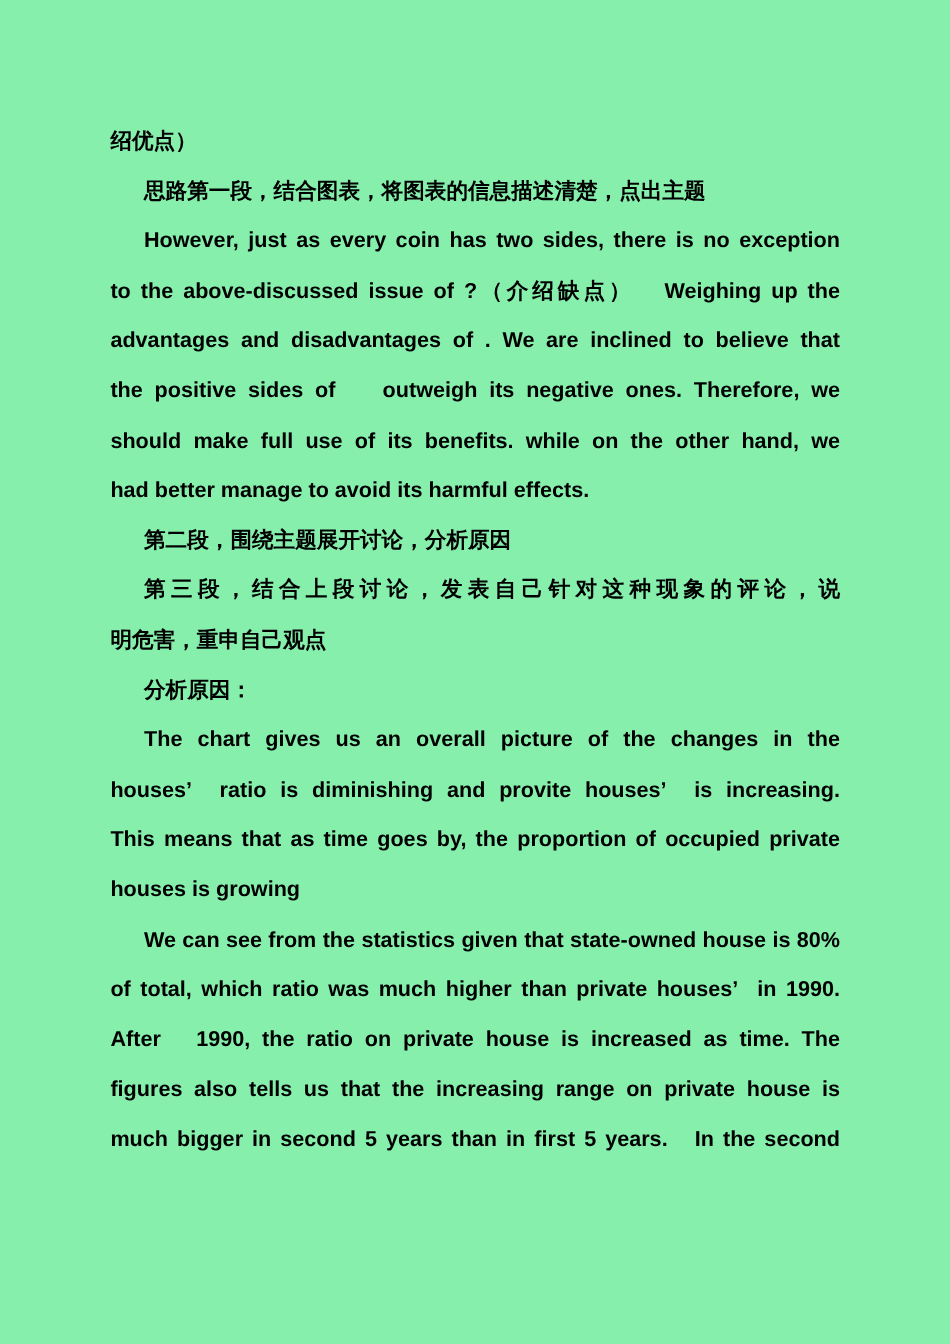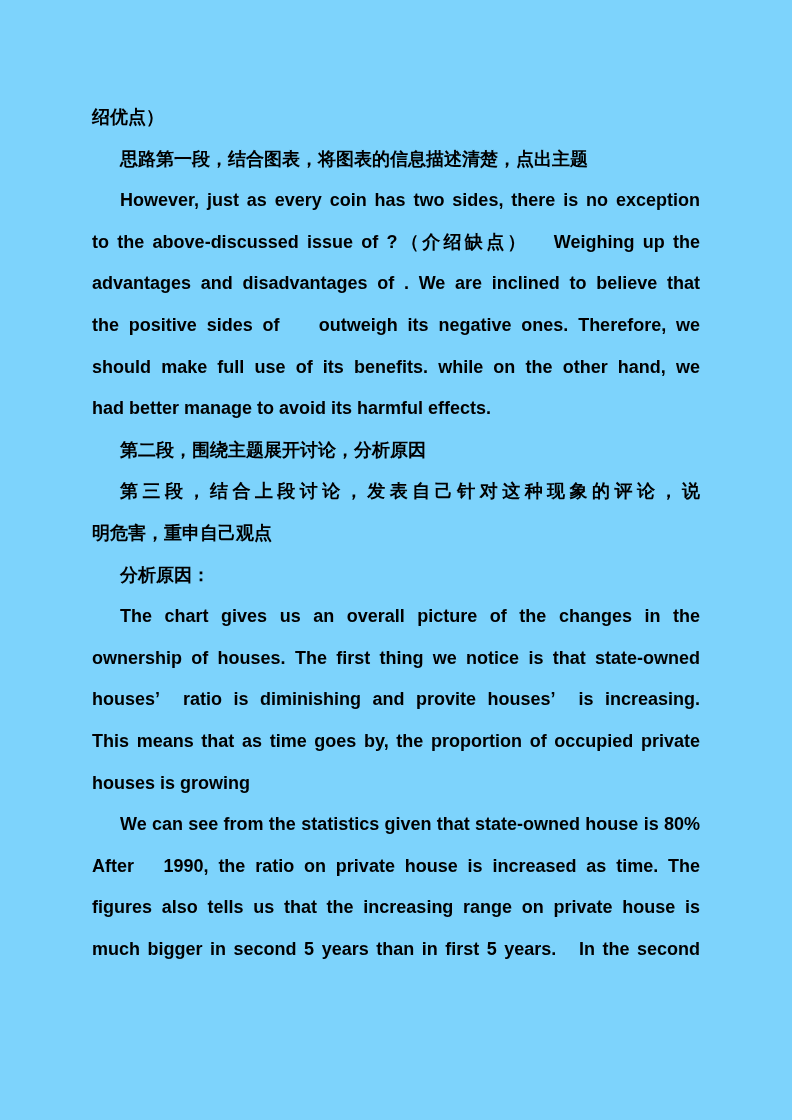--- a/index.html
+++ b/index.html
@@ -4,21 +4,21 @@
 <style>
   html, body {
     margin: 0;
     padding: 0;
     background: #ffffff;
   }
   .page {
     position: relative;
     width: 792px;
     height: 1120px;
-    background: #7dd3fc;
+    background: #86efac;
     overflow: hidden;
   }
   .doc-content {
     position: absolute;
     left: 92px;
     top: 97px;
     width: 608px;
     color: #000000;
   }
   .paragraph {
@@ -68,25 +68,25 @@
       </div>
       <div class="paragraph">
         <div class="line j ind">第三段，结合上段讨论，发表自己针对这种现象的评论，说</div>
         <div class="line">明危害，重申自己观点</div>
       </div>
       <div class="paragraph">
         <div class="line ind">分析原因：</div>
       </div>
       <div class="paragraph">
         <div class="line j ind">The chart gives us an overall picture of the changes in the</div>
-        <div class="line j">ownership of houses. The first thing we notice is that state-owned</div>
         <div class="line j">houses’&nbsp; ratio is diminishing and provite houses’&nbsp; is increasing.</div>
         <div class="line j">This means that as time goes by, the proportion of occupied private</div>
         <div class="line">houses is growing</div>
       </div>
       <div class="paragraph">
         <div class="line j ind">We can see from the statistics given that state-owned house is 80%</div>
+        <div class="line j">of total, which ratio was much higher than private houses’&nbsp; in 1990.</div>
         <div class="line j">After &nbsp;&nbsp;1990, the ratio on private house is increased as time. The</div>
         <div class="line j">figures also tells us that the increasing range on private house is</div>
         <div class="line j">much bigger in second 5 years than in first 5 years. &nbsp;&nbsp;In the second</div>
       </div>
     </div>
 </div>
 
 </body></html>

